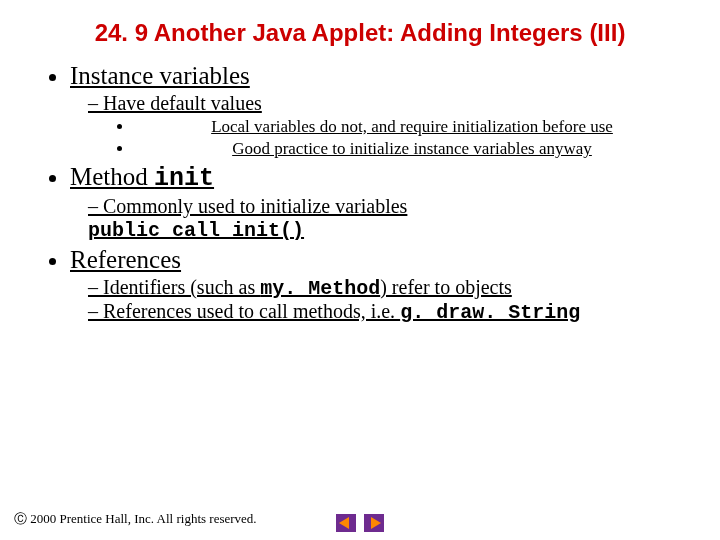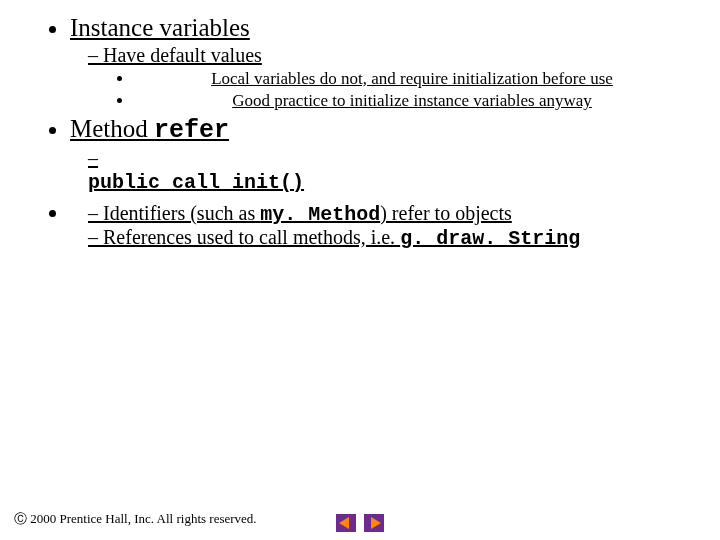--- a/index.html
+++ b/index.html
@@ -99,47 +99,49 @@
     width: 0; height: 0;
     border-top: 6px solid transparent;
     border-bottom: 6px solid transparent;
     border-left: 10px solid #ff8800;
   }
 </style>
 </head>
 <body>
 
 <div class="slide">
+  <div class="title">24. 9  Another Java Applet: Adding Integers (III)</div>
 
   <ul class="l1">
 
     <li>
       <span>Instance variables</span>
       <ul class="l2">
         <li>
           <span>Have default values</span>
           <ul class="l3">
             <li>Local variables do not, and require initialization before use</li>
             <li>Good practice to initialize instance variables anyway</li>
           </ul>
         </li>
       </ul>
     </li>
 
     <li>
-      <span>Method </span><span class="code">refer</span>
+      <span>Method </span><span class="code">init</span>
       <ul class="l2">
         <li>
-          <br>
+          <span>Commonly used to initialize variables</span><br>
           <span class="code">public call init()</span>
         </li>
       </ul>
     </li>
 
     <li>
+      <span>References</span>
       <ul class="l2">
         <li>
           <span>Identifiers (such as </span><span class="code">my. Method</span><span>) refer to objects</span>
         </li>
         <li>
           <span>References used to call methods, i.e. </span><span class="code">g. draw. String</span>
         </li>
       </ul>
     </li>
 

